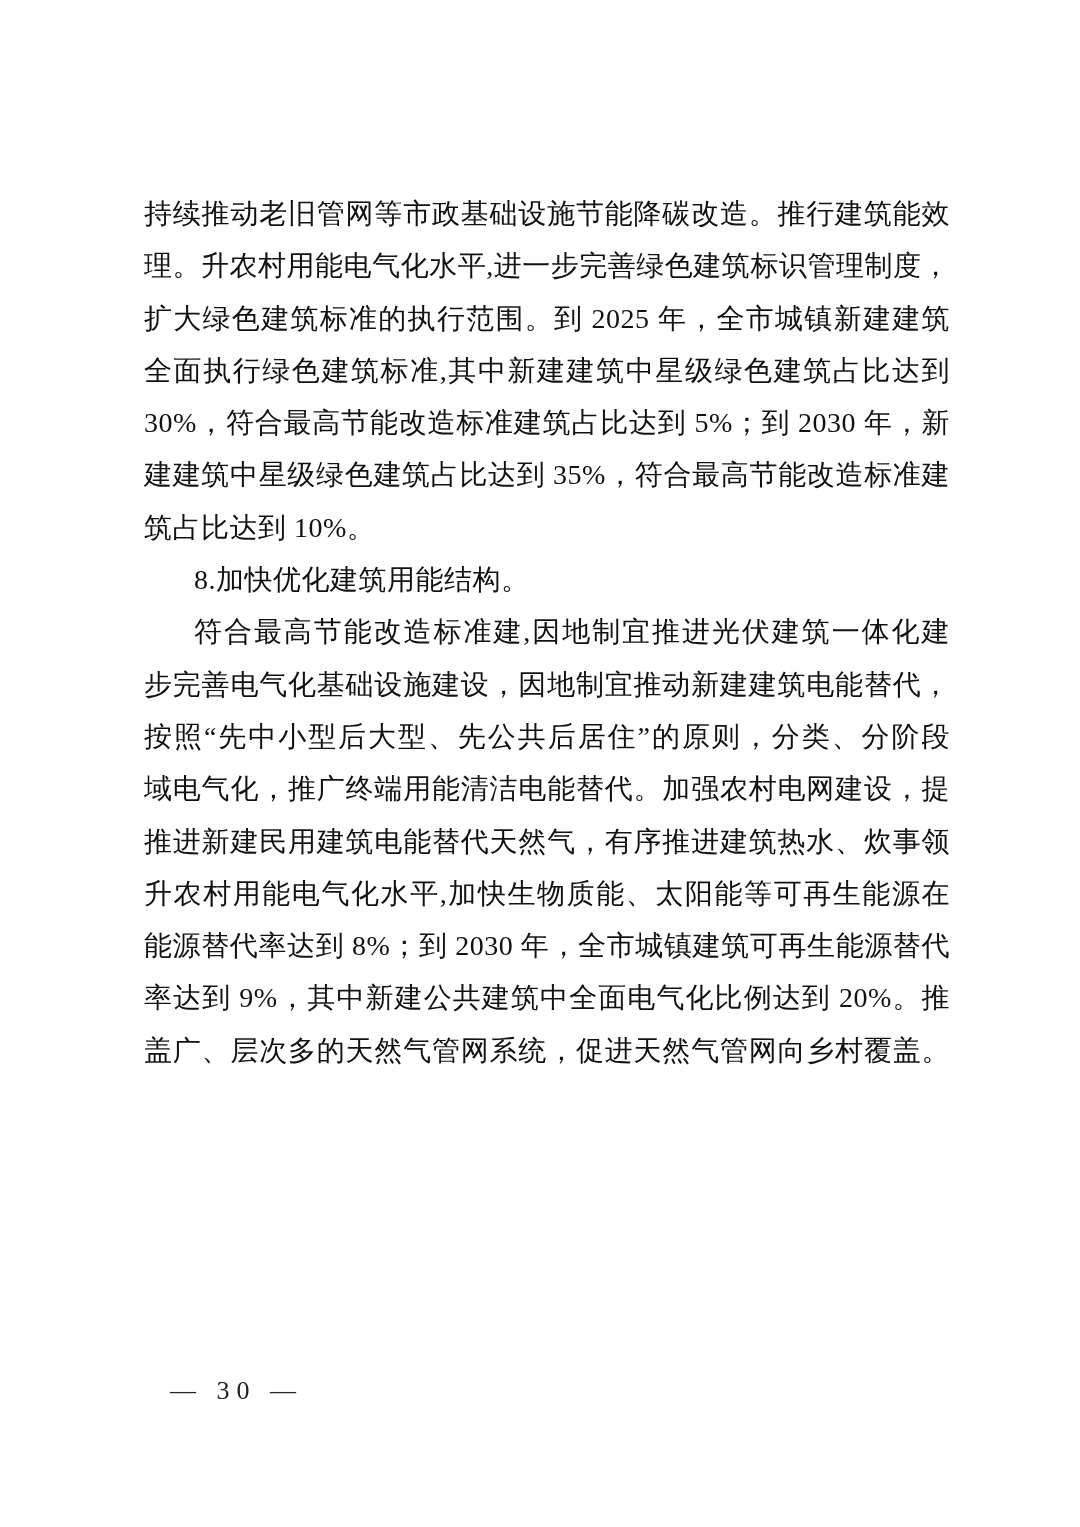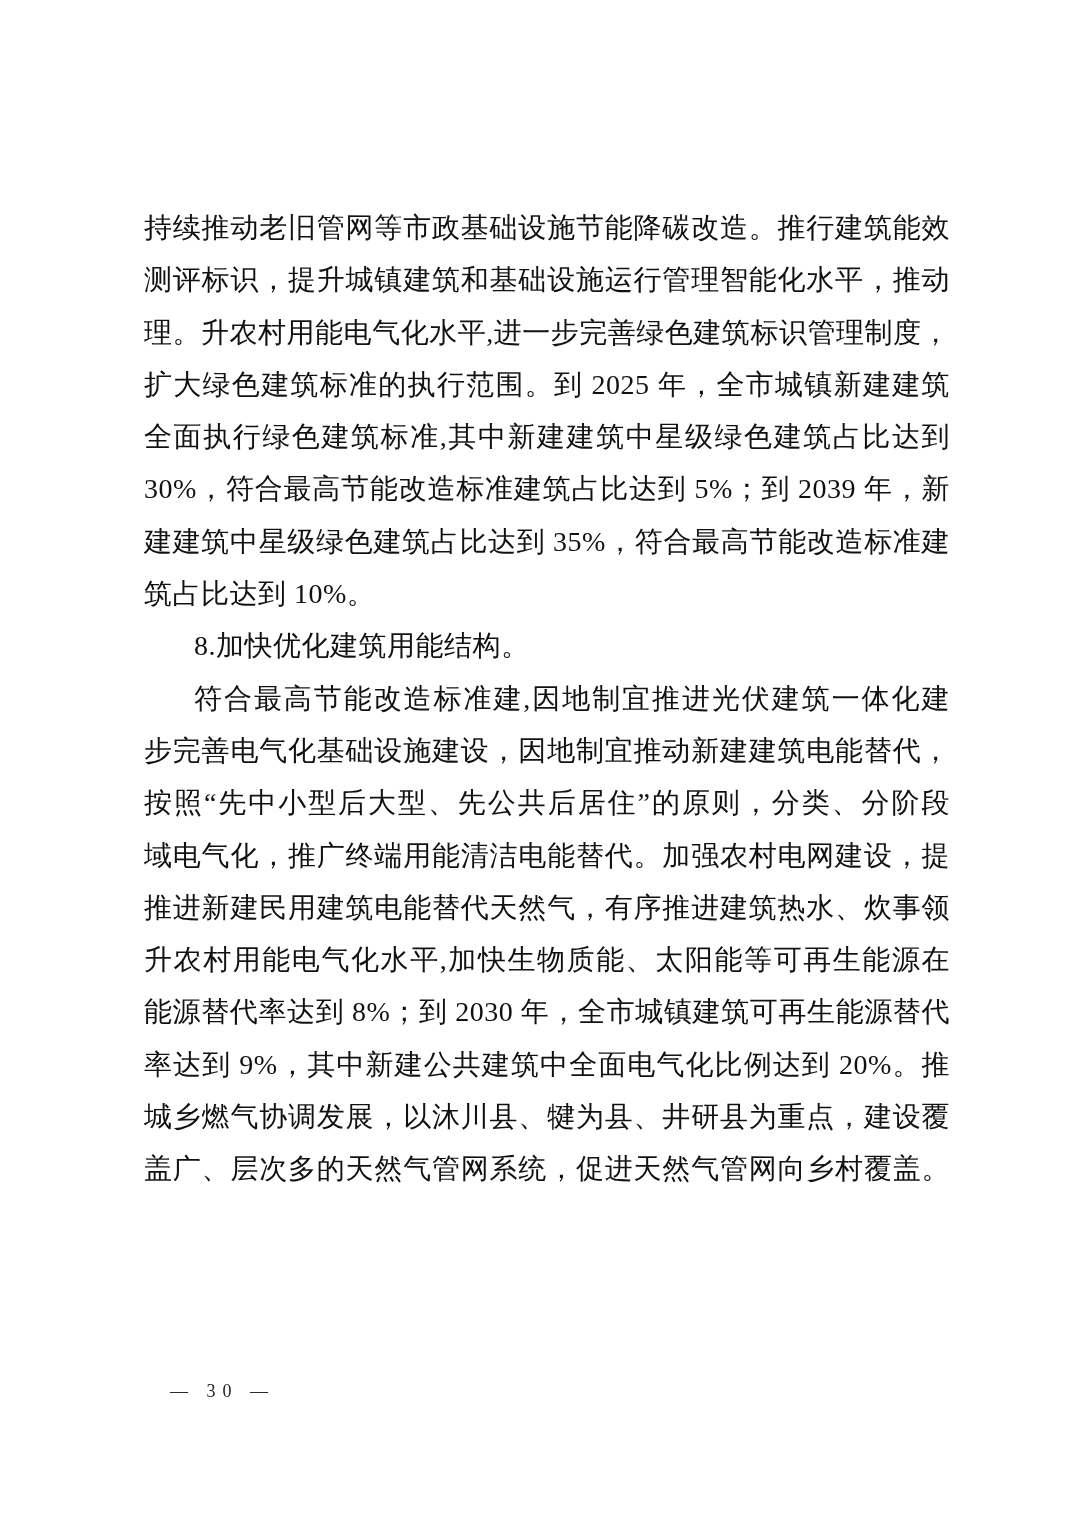--- a/index.html
+++ b/index.html
@@ -18,21 +18,21 @@
   .page {
     position: absolute;
     left: 0; top: 0;
     width: 1080px;
     height: 1527px;
     background: #ffffff;
   }
   .text-block {
     position: absolute;
     left: 144px;
-    top: 202px;
+    top: 188px;
     width: 806px;
   }
   .line {
     height: 52.3px;
     line-height: 52.3px;
     font-size: 28px;
     letter-spacing: 0.5px;
     overflow: hidden;
     text-align: justify;
     text-align-last: justify;
@@ -42,45 +42,43 @@
     text-align: right;
     text-align-last: left;
   }
   .line.indent {
     padding-left: 50px;
   }
   .page-number {
     position: absolute;
     left: 170px;
     top: 1374px;
-    font-size: 18px;
+    font-size: 26px;
     line-height: 34px;
     letter-spacing: 7px;
     color: #222222;
   }
 </style>
 </head>
 <body>
 
 <div class="page">
   <div class="text-block" id="text-block">
       <div class="line">持续推动老旧管网等市政基础设施节能降碳改造。推行建筑能效</div>
-      <div class="line">测评标识，提升城镇建筑和基础设施运行管理智能化水平，推动</div>
       <div class="line">理。升农村用能电气化水平,进一步完善绿色建筑标识管理制度，</div>
       <div class="line">扩大绿色建筑标准的执行范围。到 2025 年，全市城镇新建建筑</div>
       <div class="line">全面执行绿色建筑标准,其中新建建筑中星级绿色建筑占比达到</div>
-      <div class="line">30%，符合最高节能改造标准建筑占比达到 5%；到 2039 年，新</div>
+      <div class="line">30%，符合最高节能改造标准建筑占比达到 5%；到 2030 年，新</div>
       <div class="line">建建筑中星级绿色建筑占比达到 35%，符合最高节能改造标准建</div>
       <div class="line noflush">筑占比达到 10%。</div>
       <div class="line indent noflush">8.加快优化建筑用能结构。</div>
       <div class="line indent">符合最高节能改造标准建,因地制宜推进光伏建筑一体化建</div>
       <div class="line">步完善电气化基础设施建设，因地制宜推动新建建筑电能替代，</div>
       <div class="line">按照“先中小型后大型、先公共后居住”的原则，分类、分阶段</div>
       <div class="line">域电气化，推广终端用能清洁电能替代。加强农村电网建设，提</div>
       <div class="line">推进新建民用建筑电能替代天然气，有序推进建筑热水、炊事领</div>
       <div class="line">升农村用能电气化水平,加快生物质能、太阳能等可再生能源在</div>
       <div class="line">能源替代率达到 8%；到 2030 年，全市城镇建筑可再生能源替代</div>
       <div class="line">率达到 9%，其中新建公共建筑中全面电气化比例达到 20%。推动</div>
-      <div class="line">城乡燃气协调发展，以沐川县、犍为县、井研县为重点，建设覆</div>
       <div class="line">盖广、层次多的天然气管网系统，促进天然气管网向乡村覆盖。</div>
     </div>
   <div class="page-number">— 30 —</div>
 </div>
 
 </body></html>

